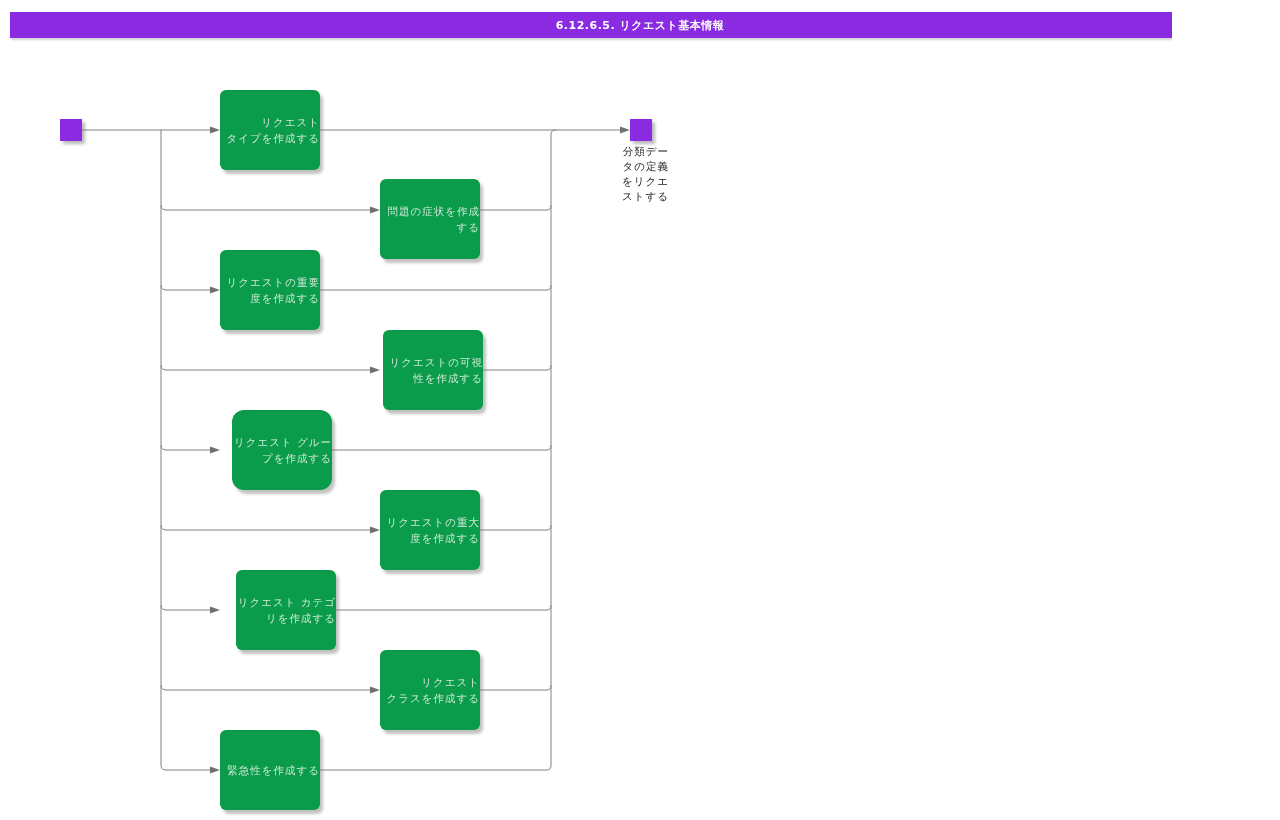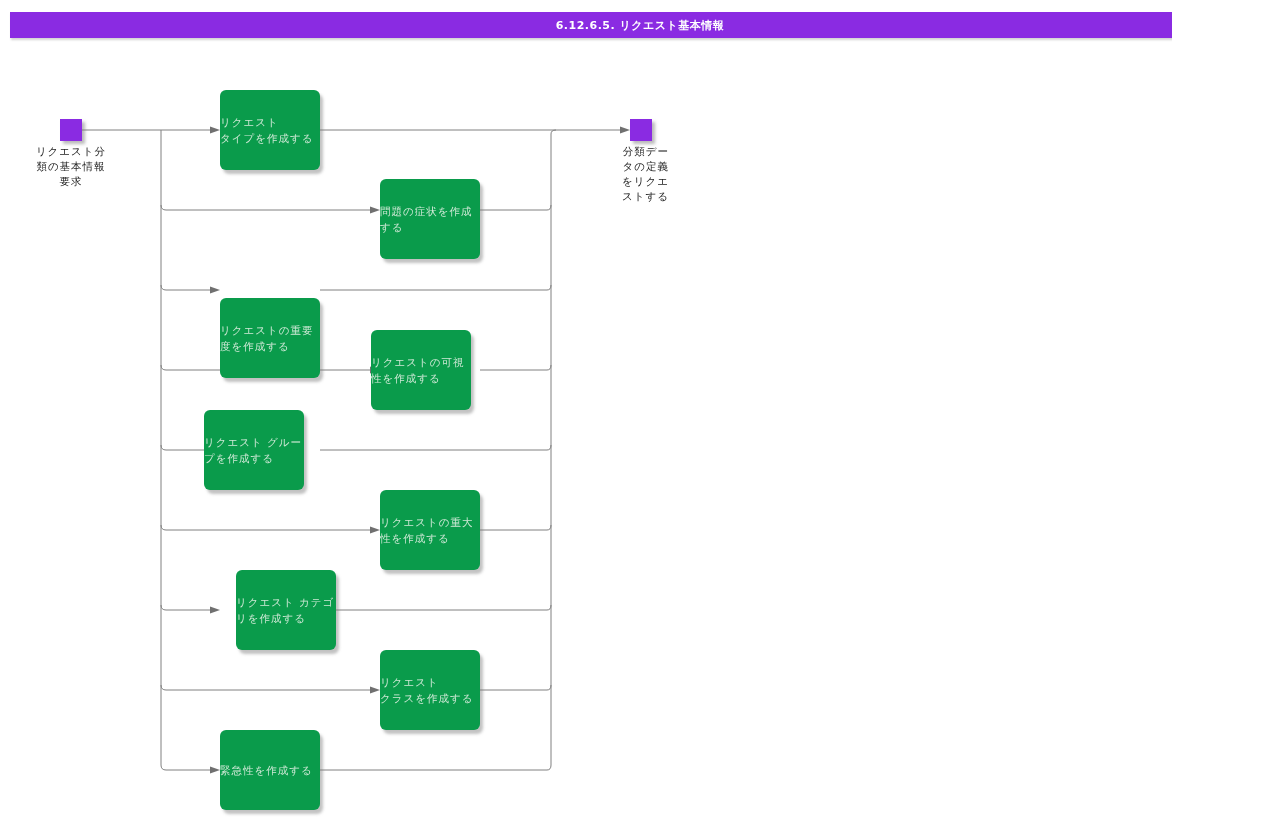--- a/index.html
+++ b/index.html
@@ -53,21 +53,21 @@
     background: var(--task-fill);
     border-radius: 6px;
     box-shadow: 3px 4px 3px rgba(120,120,120,0.45);
     display: flex; align-items: center; justify-content: center;
     z-index: 1;
   }
   .task-label {
     color: var(--task-text);
     font-size: 10.5px; line-height: 16px;
     letter-spacing: 1px;
-    text-align: left;
+    text-align: right;
     white-space: pre-line;
     width: 108px;
   }
   #connector-layer {
     position: absolute; left: 0; top: 0;
     z-index: 0;
   }
 </style>
 </head>
 <body>
@@ -86,54 +86,51 @@
       <polygon points="210,286.5 220,290 210,293.5" fill="#707070"></polygon>
       <polygon points="370,366.5 380,370 370,373.5" fill="#707070"></polygon>
       <polygon points="210,446.5 220,450 210,453.5" fill="#707070"></polygon>
       <polygon points="370,526.5 380,530 370,533.5" fill="#707070"></polygon>
       <polygon points="210,606.5 220,610 210,613.5" fill="#707070"></polygon>
       <polygon points="370,686.5 380,690 370,693.5" fill="#707070"></polygon>
       <polygon points="620,126.5 630,130 620,133.5" fill="#707070"></polygon>
     </svg>
 
   <div class="event-square" style="left:60px; top:119px;"></div>
-  <div class="event-label" style="left:11px; top:144px; width:120px;">リクエスト分
-類の基本情報
-要求</div>
 
   <div class="event-square" style="left:630px; top:119px;"></div>
   <div class="event-label" style="left:613px; top:144px; width:56px;text-align:right;">分類デー
 タの定義
 をリクエ
 ストする</div>
 
   <div id="task-layer">
       <div class="task-box" style="left: 220px; top: 90px;">
         <div class="task-label">リクエスト
 タイプを作成する</div>
       </div>
       <div class="task-box" style="left: 380px; top: 170px; margin-top: 9px;">
         <div class="task-label">問題の症状を作成
 する</div>
       </div>
-      <div class="task-box" style="left: 220px; top: 250px; margin-top: 48px;">
+      <div class="task-box" style="left: 220px; top: 250px;">
         <div class="task-label">リクエストの重要
 度を作成する</div>
       </div>
-      <div class="task-box" style="left: 371px; top: 330px;">
+      <div class="task-box" style="left: 383px; top: 330px;">
         <div class="task-label">リクエストの可視
 性を作成する</div>
       </div>
-      <div class="task-box" style="left: 204px; top: 410px;">
+      <div class="task-box" style="left: 232px; top: 410px; border-radius: 12px;">
         <div class="task-label">リクエスト グルー
 プを作成する</div>
       </div>
       <div class="task-box" style="left: 380px; top: 490px;">
         <div class="task-label">リクエストの重大
-性を作成する</div>
+度を作成する</div>
       </div>
       <div class="task-box" style="left: 220px; top: 570px; margin-left: 16px;">
         <div class="task-label">リクエスト カテゴ
 リを作成する</div>
       </div>
       <div class="task-box" style="left: 380px; top: 650px;">
         <div class="task-label">リクエスト
 クラスを作成する</div>
       </div>
       <div class="task-box" style="left: 220px; top: 730px;">

